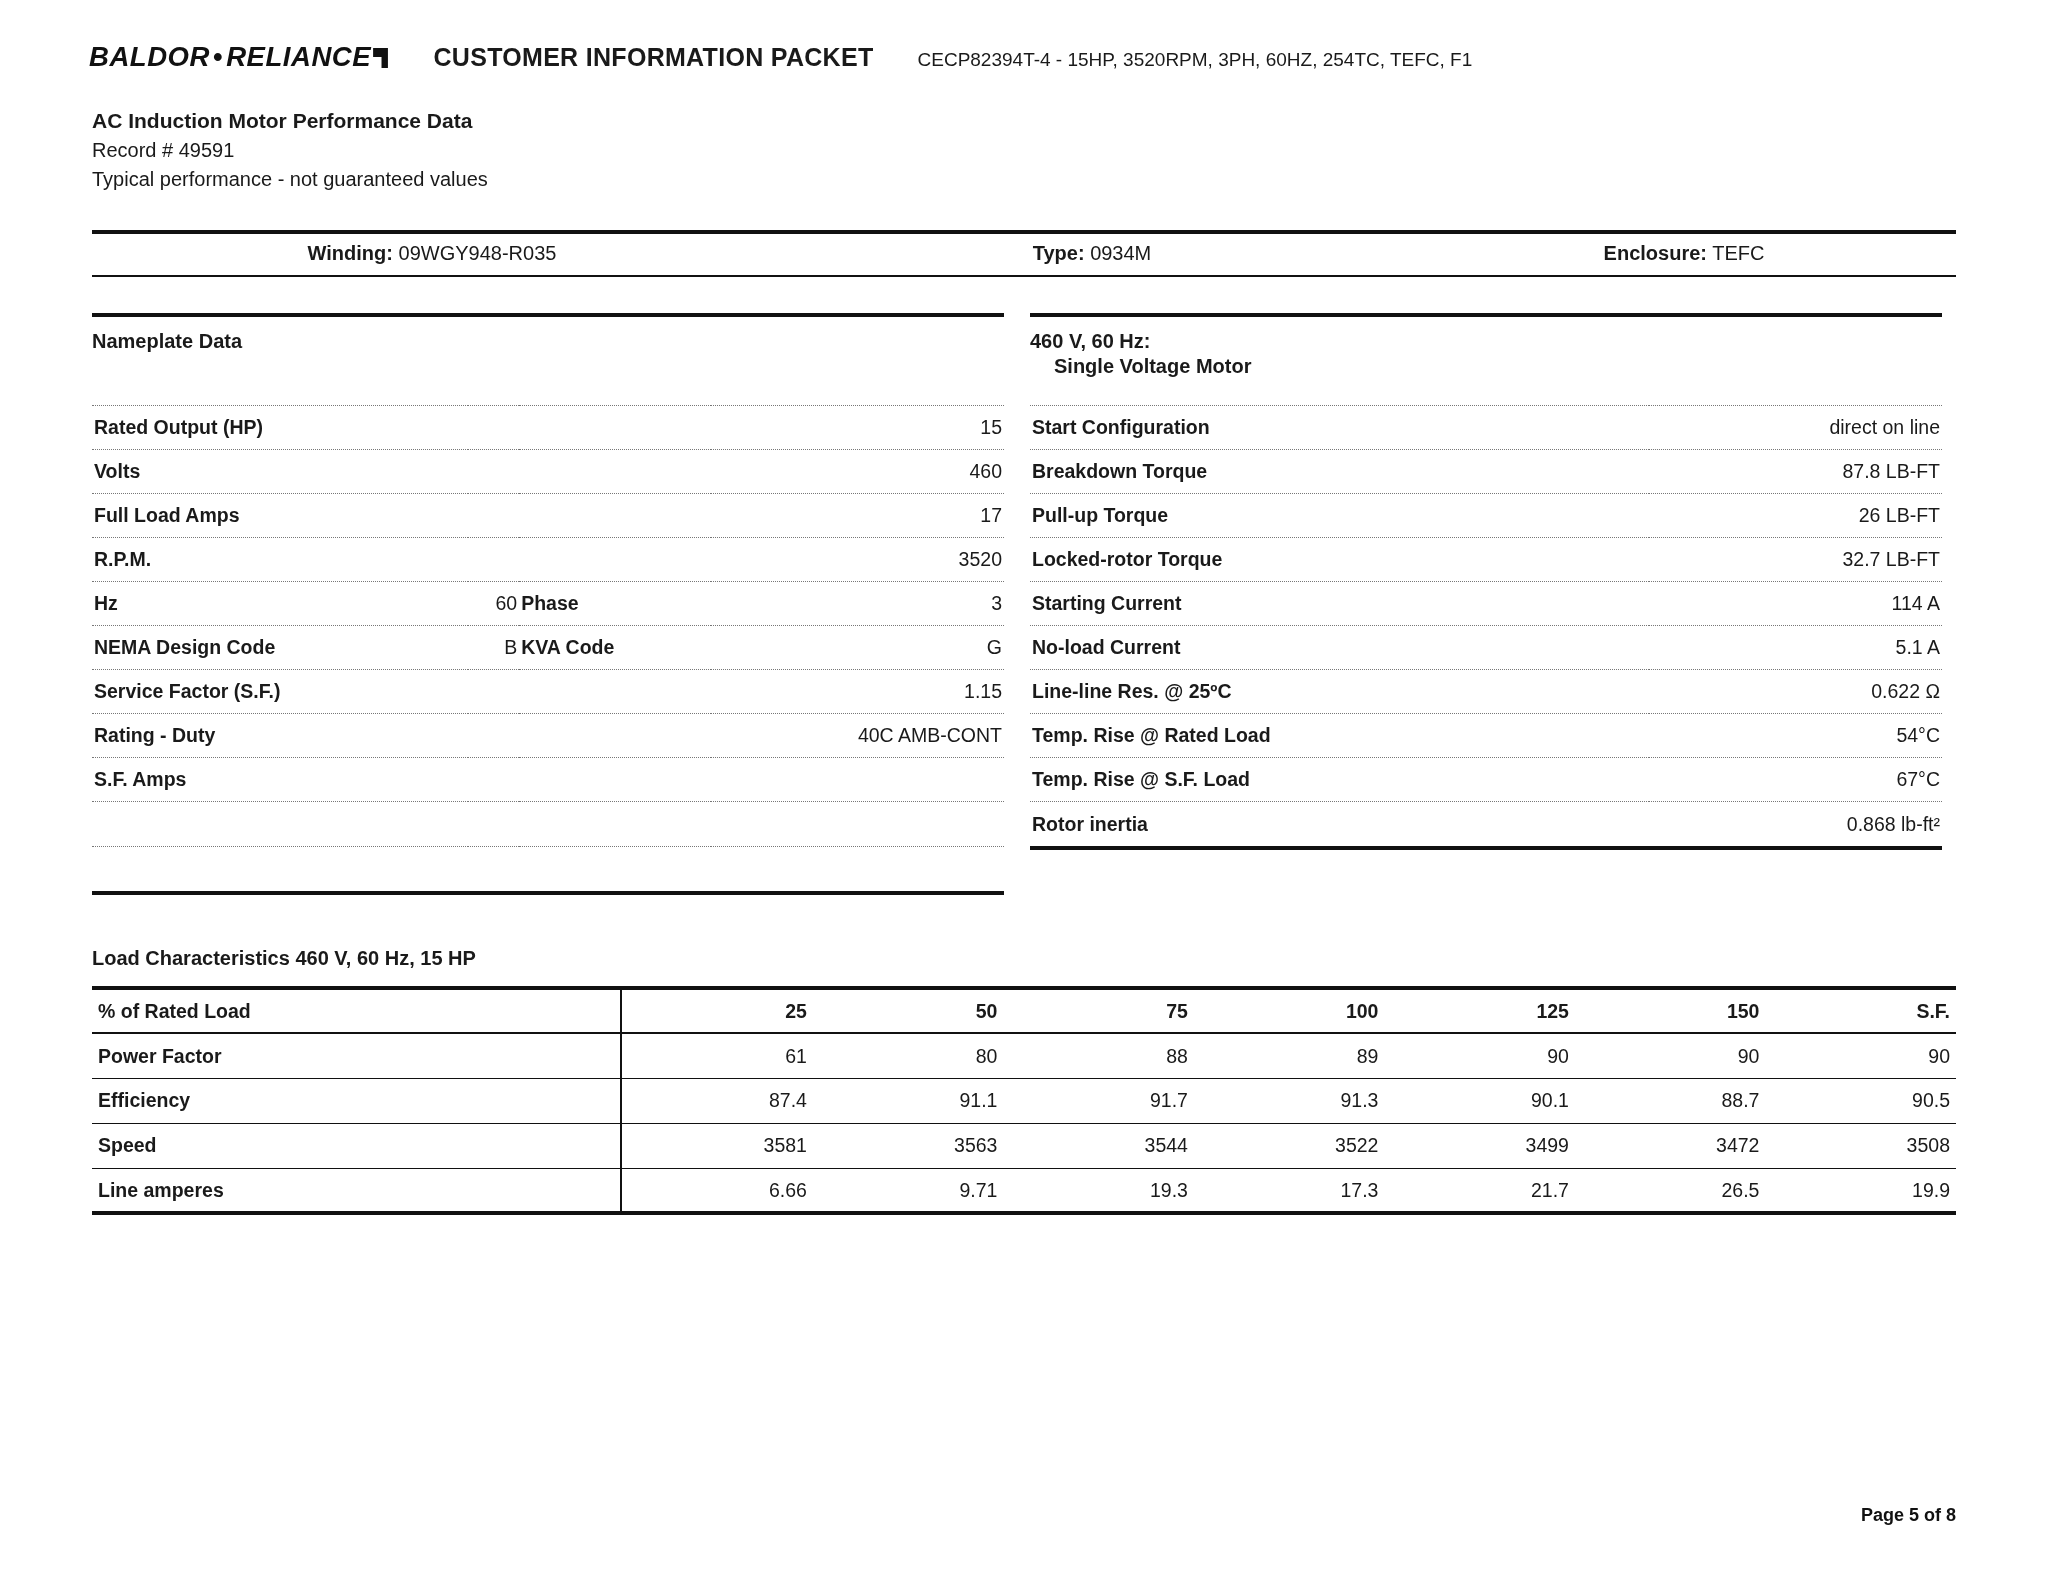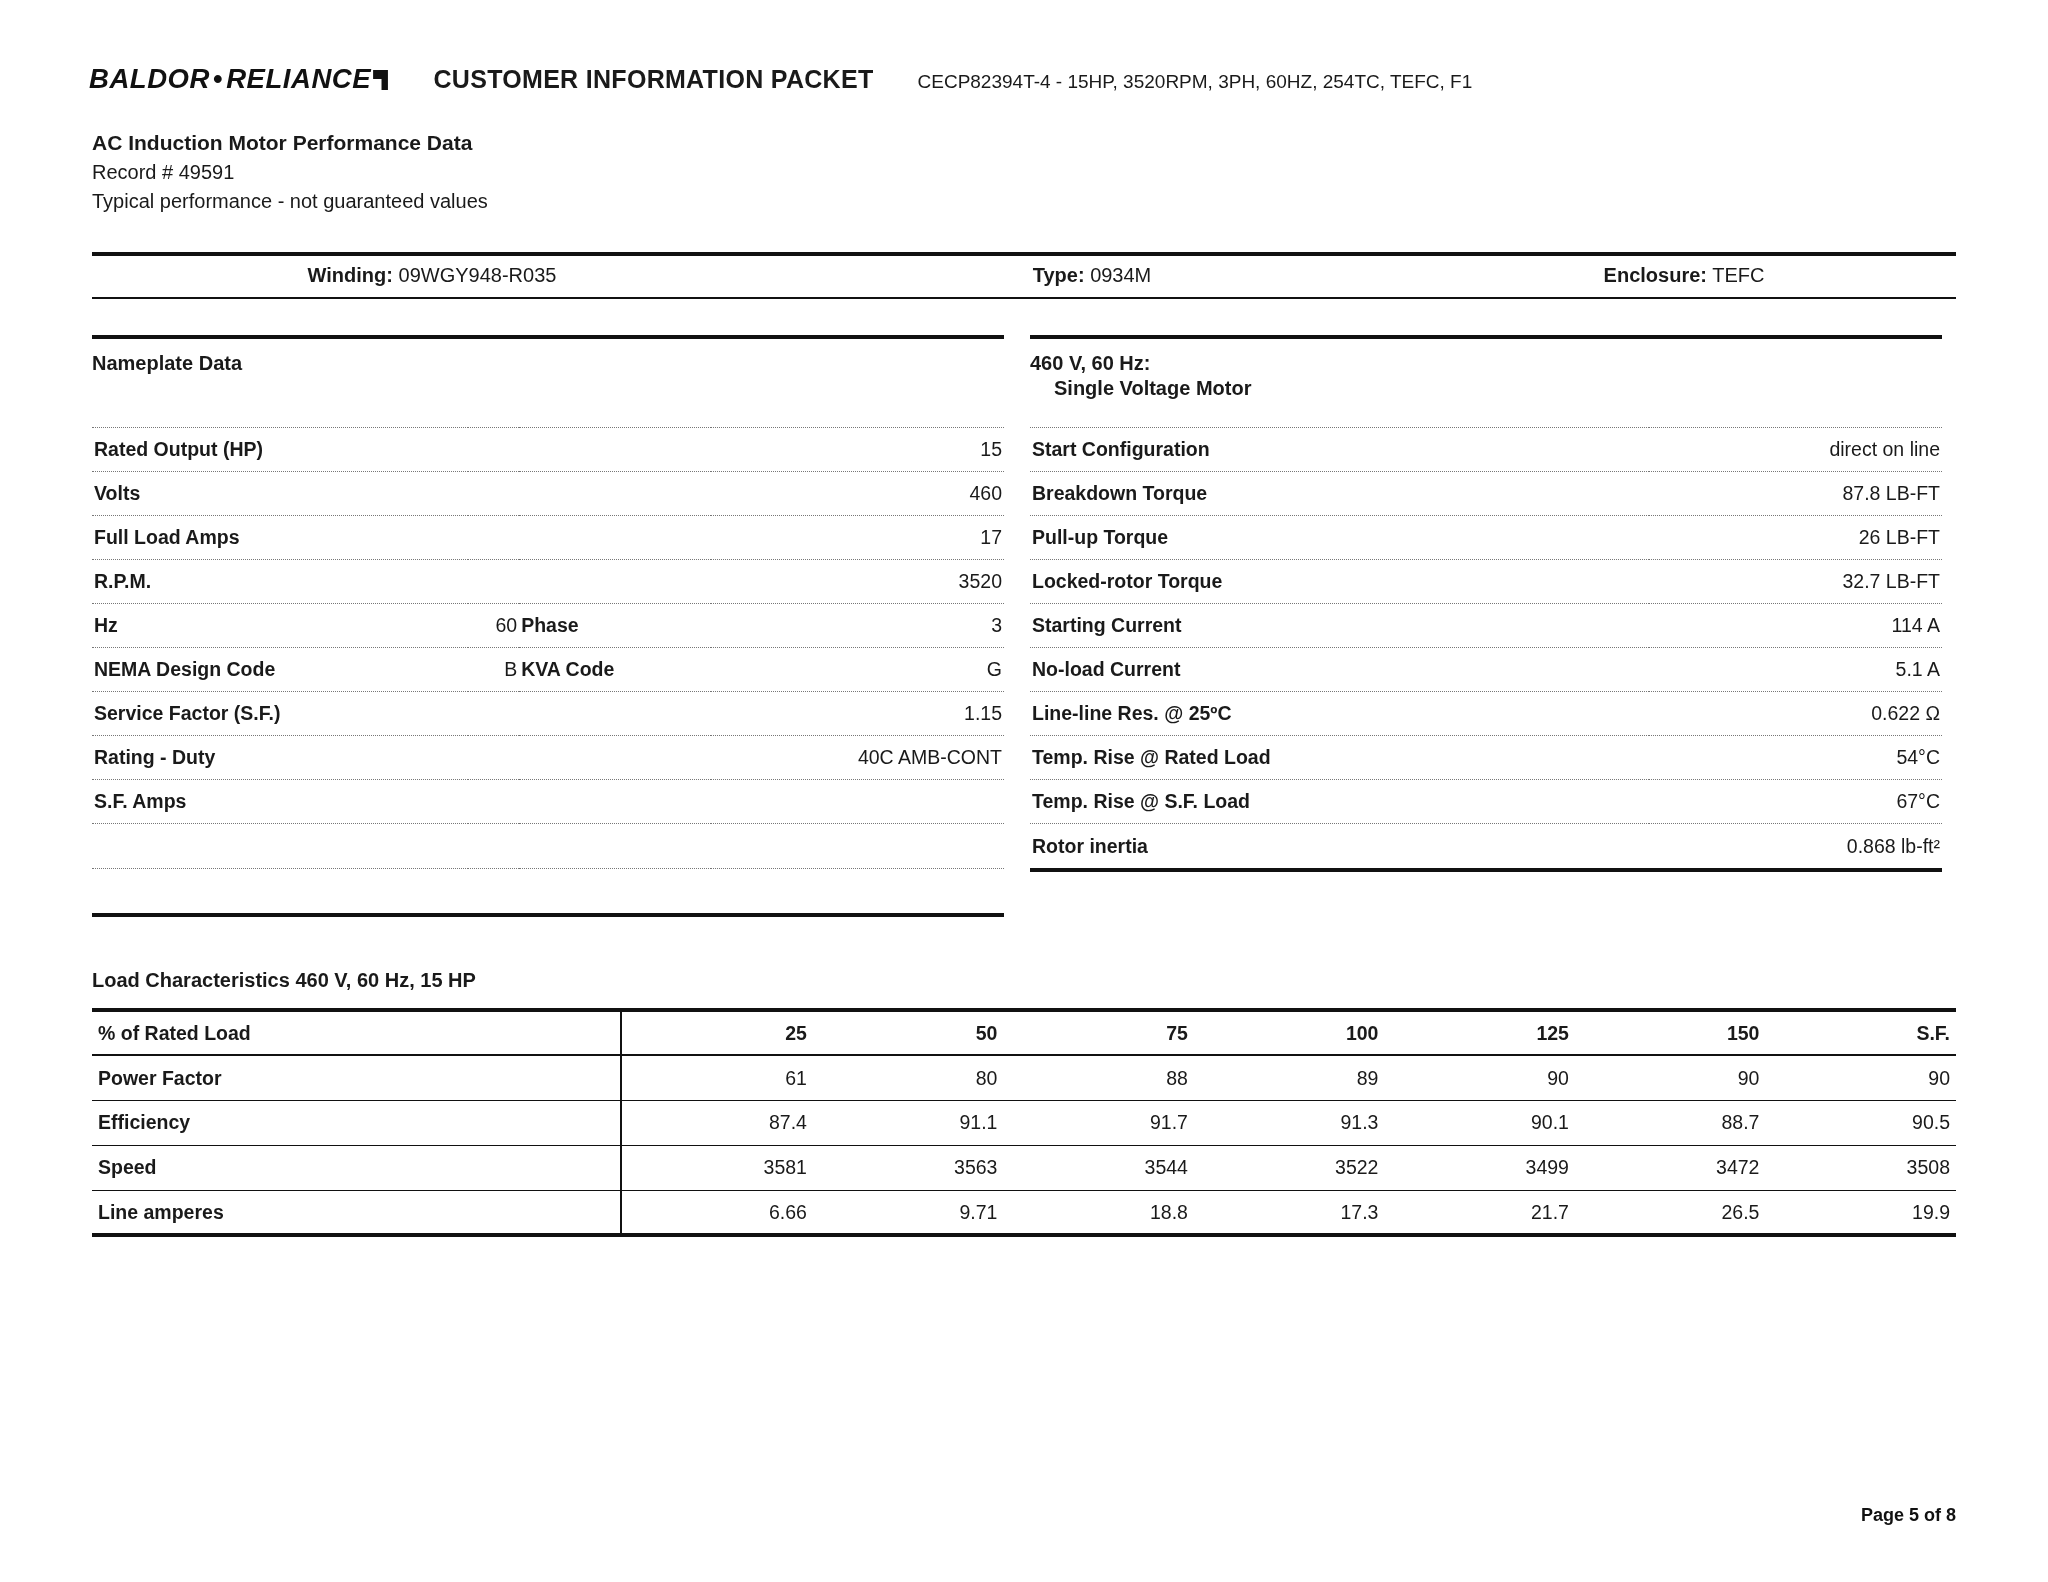--- a/index.html
+++ b/index.html
@@ -12,21 +12,21 @@
     height: 1582px;
     font-family: "Liberation Sans", sans-serif;
     color: #1a1a1a;
     -webkit-font-smoothing: antialiased;
   }
   .page {
     position: relative;
     width: 2048px;
     height: 1582px;
     box-sizing: border-box;
-    padding: 64px 92px 0 92px;
+    padding: 42px 92px 0 92px;
   }
 
   
   .doc-header {
     display: flex;
     align-items: baseline;
     gap: 0;
     height: 40px;
   }
   .brand {
@@ -398,21 +398,21 @@
           <td class="num">3544</td>
           <td class="num">3522</td>
           <td class="num">3499</td>
           <td class="num">3472</td>
           <td class="num">3508</td>
         </tr>
         <tr class="last">
           <td class="rowlbl">Line amperes</td>
           <td class="num">6.66</td>
           <td class="num">9.71</td>
-          <td class="num">18.8</td>
+          <td class="num">19.3</td>
           <td class="num">17.3</td>
           <td class="num">21.7</td>
           <td class="num">26.5</td>
           <td class="num">19.9</td>
         </tr>
       </tbody>
   </table>
 
   <div class="footer">Page 5 of 8</div>
 </div>

